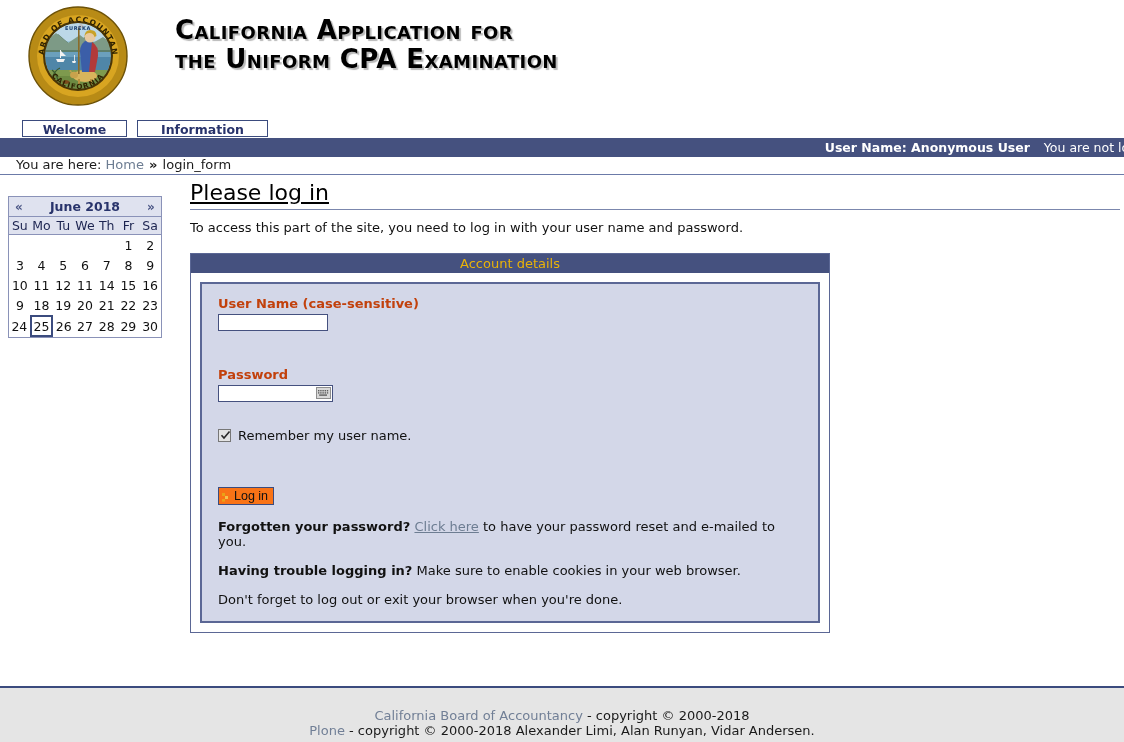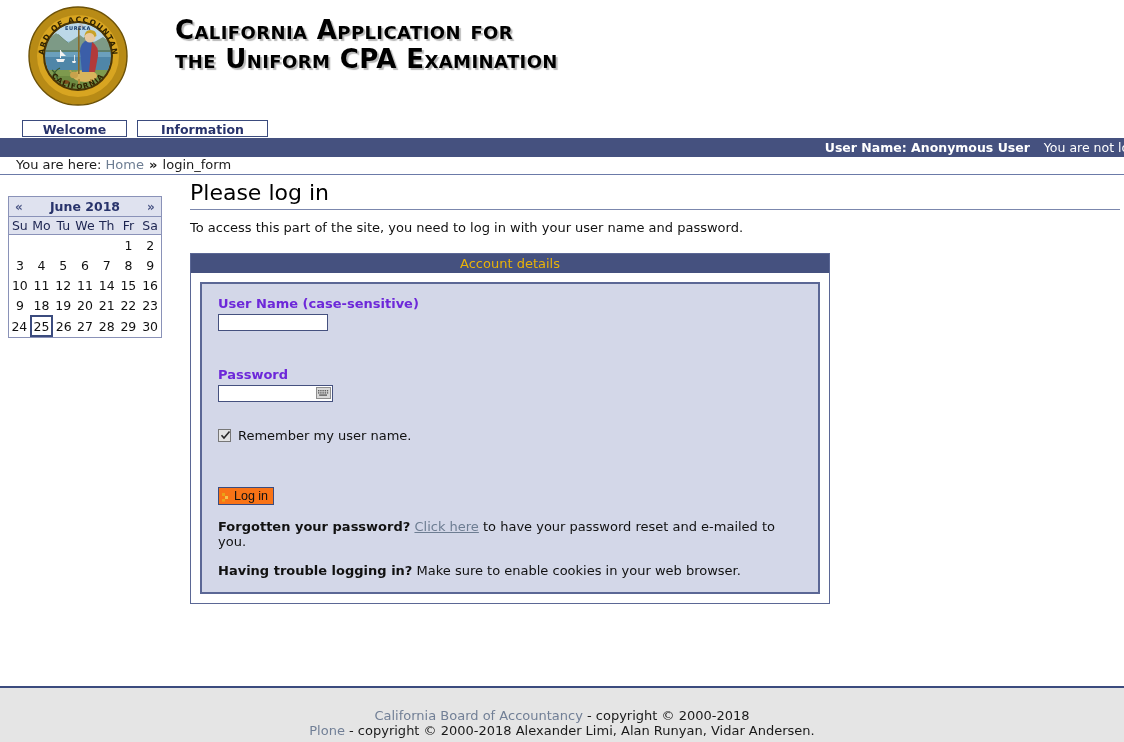--- a/index.html
+++ b/index.html
@@ -185,20 +185,21 @@
   }
   #page-title {
     font-size: 22px;
     font-weight: normal;
     color: #000000;
     margin: 0;
     padding: 0 0 4px 0;
     border-bottom: 1px solid #7b87ad;
     width: 930px;
     box-sizing: border-box;
+    text-decoration: underline;
   }
   #page-desc {
     margin: 10px 0 0 0;
     font-size: 13px;
     color: #111111;
   }
 
   
   #login-box {
     margin-top: 18px;
@@ -219,21 +220,21 @@
   #fieldset {
     margin: 9px;
     border: 2px solid #5b6795;
     background: #d3d7e8;
     padding: 12px 16px 14px 16px;
     box-sizing: border-box;
   }
   .field-label {
     font-weight: bold;
     font-size: 13px;
-    color: #6d28d9;
+    color: #c2410c;
     margin-bottom: 3px;
   }
   .text-input {
     width: 110px;
     height: 17px;
     border: 1px solid #45517f;
     background: #ffffff;
     font-size: 12px;
     padding: 0 2px;
     box-sizing: border-box;
@@ -547,20 +548,21 @@
         <b>Forgotten your password?</b>
         <span class="help-link">Click here</span>
         <span>to have your password reset and e-mailed to you.</span>
       </div>
 
       <div class="help-line">
         <b>Having trouble logging in?</b>
         <span>Make sure to enable cookies in your web browser.</span>
       </div>
 
+      <div class="help-line">Don't forget to log out or exit your browser when you're done.</div>
 
     </div>
   </div>
 </div>
 
 <div id="footer">
   <div class="fline">
     <span class="flink">California Board of Accountancy</span>
     <span>- copyright © 2000-2018</span>
   </div>

